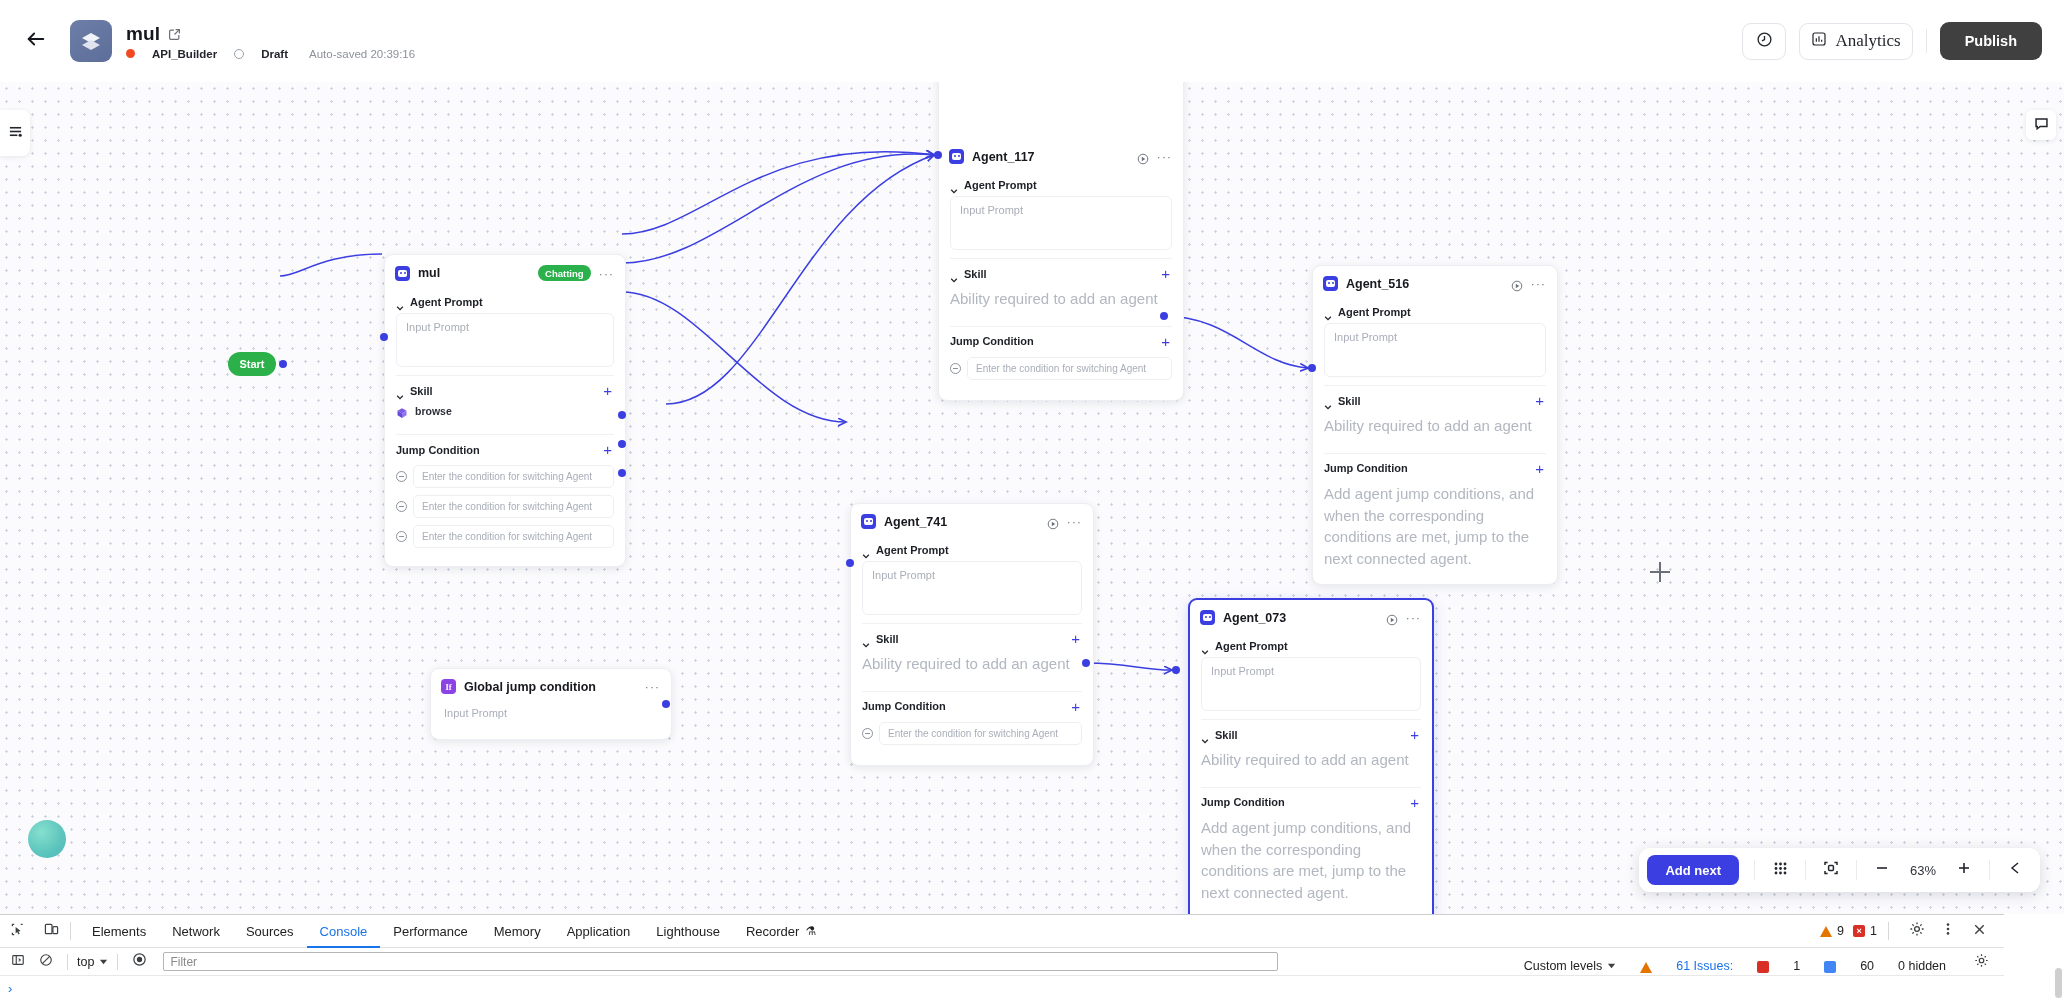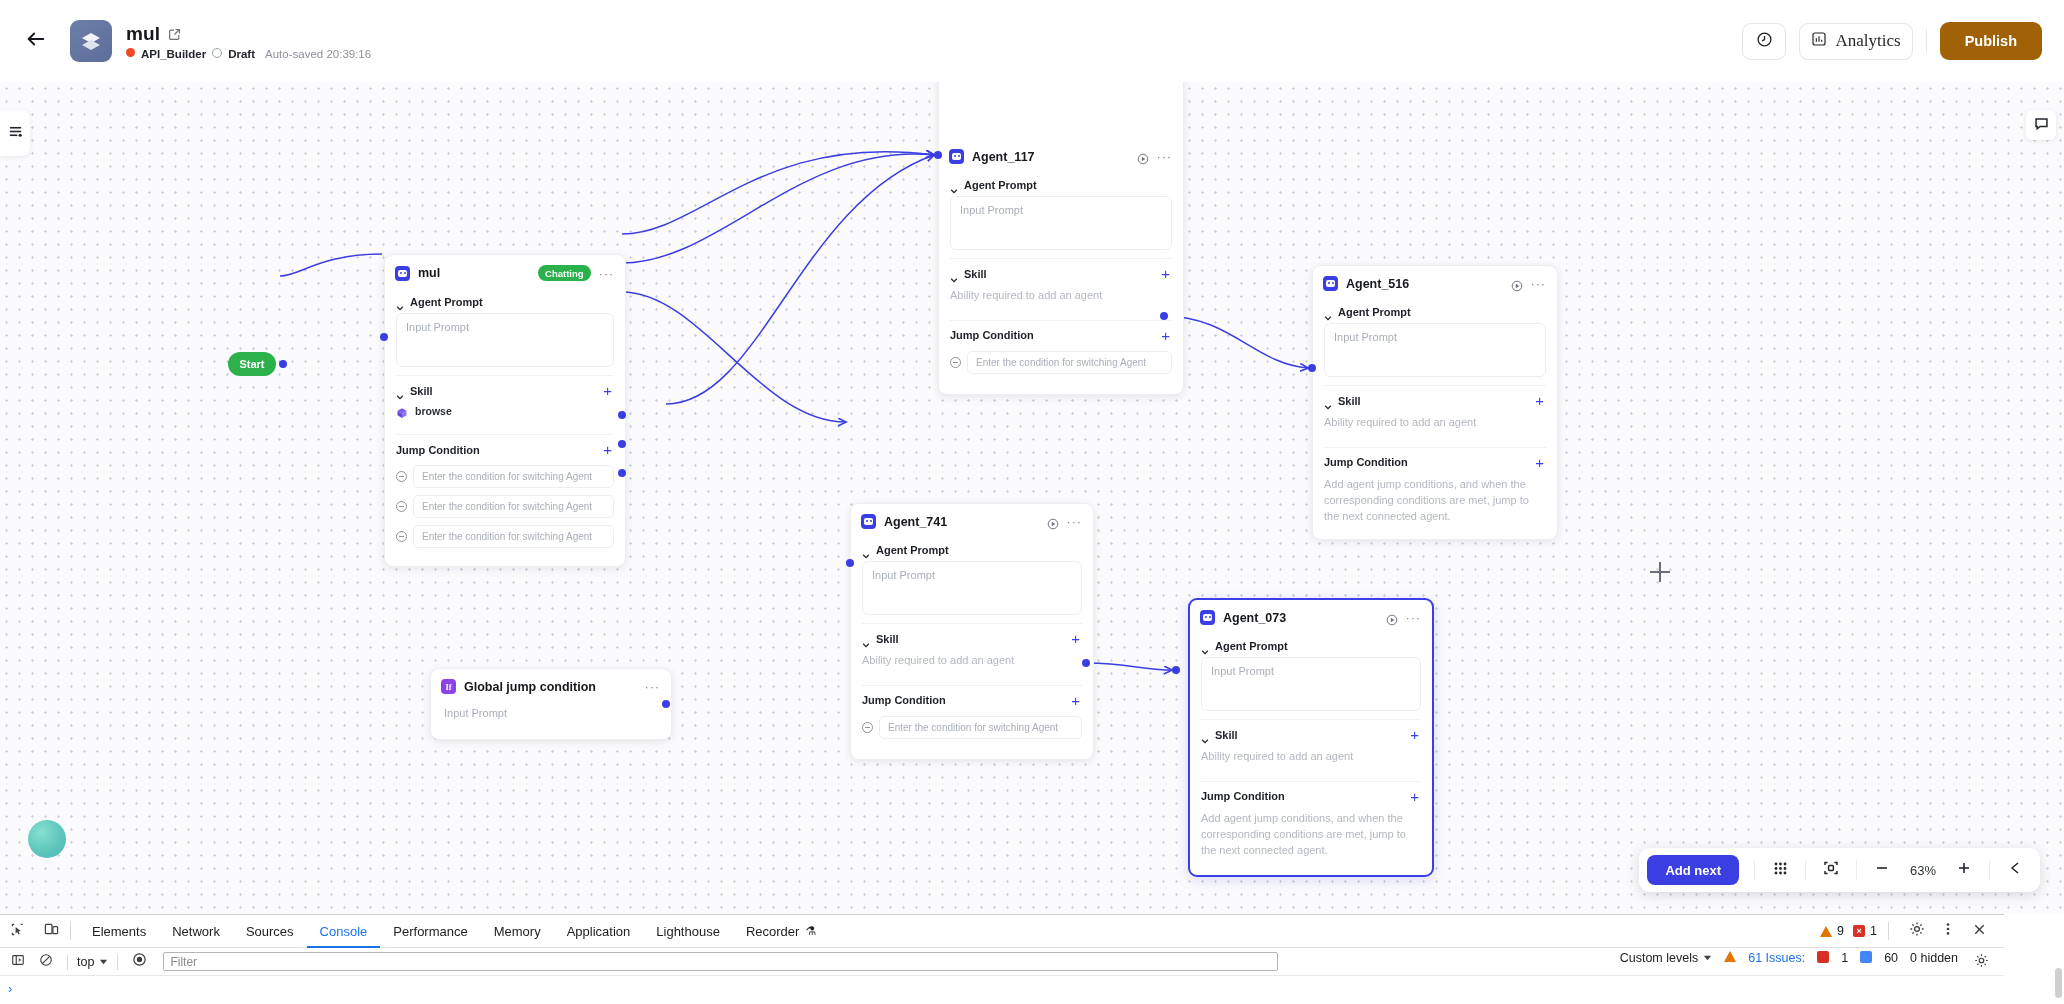--- a/index.html
+++ b/index.html
@@ -27,38 +27,38 @@
   .app-logo {
     width: 42px; height: 42px; border-radius: 9px; margin-left: 12px;
     background: linear-gradient(145deg,#6d7fa8,#5c6e99);
     display: flex; align-items: center; justify-content: center;
     flex: 0 0 auto;
   }
   .title-wrap { margin-left: 14px; display: flex; flex-direction: column; gap: 3px; }
   .title-row { display: flex; align-items: center; gap: 8px; }
   .doc-title { font-size: 19px; font-weight: 700; color: #16181d; letter-spacing: .1px; }
   .edit-icon { width: 13px; height: 13px; opacity: .75; cursor: pointer; }
-  .meta-row { display: flex; align-items: flex-start; gap: 6px; font-size: 11.5px; color: #2c3038; }
+  .meta-row { display: flex; align-items: center; gap: 17px; font-size: 11.5px; color: #2c3038; }
   .meta-dot-red { width: 9px; height: 9px; border-radius: 50%; background: #ef4a23; display:inline-block; }
   .meta-clock { width: 10px; height: 10px; border-radius: 50%; border: 1.4px solid #9aa1ad; display:inline-block; }
   .meta-label { font-weight: 600; color: #23262d; }
   .meta-sub { color: #8c919b; font-weight: 400; margin-left: 4px; }
 
   .header-right {
     margin-left: auto; display: flex; align-items: center; gap: 13px; padding-right: 22px;
   }
   .icon-btn {
     height: 37px; min-width: 44px; border: 1px solid #e3e5ea; border-radius: 9px;
     background: #fff; display: flex; align-items: center; justify-content: center;
     cursor: pointer; padding: 0 11px; gap: 8px;
   }
   .icon-btn .lbl { font-size: 17px; color: #1f2228; font-weight: 500; font-family: Liberation Serif, serif; }
   .divider-v { width: 1px; height: 24px; background: #e6e8ec; }
   .publish-btn {
-    height: 38px; padding: 0 25px; border-radius: 9px; background: #a16207;
+    height: 38px; padding: 0 25px; border-radius: 9px; background: #404040;
     color: #fff; font-size: 14.5px; font-weight: 600; border: none; cursor: pointer;
     display: flex; align-items: center; justify-content: center;
   }
 
   
   .canvas {
     position: absolute; left: 0; top: 82px; width: 2064px; height: 832px;
     background-color: #fbfbfd;
     background-image: radial-gradient(#cfd3e0 1px, transparent 1.1px);
     background-size: 13px 13px;
@@ -148,21 +148,21 @@
   .sec-label { font-size: 11px; font-weight: 700; color: #1d2027; }
   .plus-btn {
     margin-left: auto; color: #3b3ee0; font-size: 15px; line-height: 1;
     cursor: pointer; font-weight: 400; padding: 0 2px;
   }
   .prompt-box {
     border: 1px solid #edeef2; border-radius: 6px; height: 54px;
     padding: 7px 9px; font-size: 11px; color: #a9aeb8; background: #fff;
     cursor: text;
   }
-  .hint-text { font-size: 11px; color: #b2b7c0; padding: 2px 0 8px 0; line-height: 1.45; }
+  .hint-text { font-size: 15px; color: #b2b7c0; padding: 2px 0 8px 0; line-height: 1.45; }
   .divider-h { height: 1px; background: #f0f1f4; margin: 8px 0 0 0; }
 
   .skill-chip { display: flex; align-items: center; gap: 7px; padding: 2px 0 9px 0; }
   .skill-ico { width: 12px; height: 12px; flex: 0 0 auto; }
   .skill-name { font-size: 10.5px; color: #2b2f37; font-weight: 600; }
 
   .cond-row { display: flex; align-items: center; gap: 6px; padding: 3px 0 4px 0; }
   .cond-minus {
     width: 11px; height: 11px; border-radius: 50%; border: 1.3px solid #8d929c;
     position: relative; flex: 0 0 auto; cursor: pointer;
@@ -219,21 +219,21 @@
 
   .dt-filterbar { height: 28px; display: flex; align-items: center; gap: 4px; padding: 0 6px; border-bottom: 1px solid #e8e8e8; }
   .fb-ico { width: 24px; height: 24px; display: flex; align-items: center; justify-content: center; cursor: pointer; }
   .fb-sep { width: 1px; height: 16px; background: #d8d8d8; margin: 0 5px; }
   .fb-select { font-size: 12.5px; color: #222; display: flex; align-items: center; gap: 5px; cursor: pointer; }
   .fb-filter {
     flex: 1; max-width: 1115px; height: 19px; border: 1px solid #b5b5b5; border-radius: 2px;
     background: #fff; font-size: 12px; color: #8a8a8a; padding: 0 6px; display: flex; align-items: center;
     margin-left: 8px; cursor: text;
   }
-  .fb-right { margin-left: auto; display: flex; align-items: flex-start; gap: 12px; font-size: 12.5px; color: #222; padding-right: 6px; }
+  .fb-right { margin-left: auto; display: flex; align-items: flex-end; gap: 24px; font-size: 12.5px; color: #222; padding-right: 6px; }
   .issues-link { color: #1a73e8; cursor: pointer; }
   .chip-red { width: 12px; height: 12px; background: #d93025; border-radius: 2px; }
   .chip-blue { width: 12px; height: 12px; background: #4285f4; border-radius: 2px; }
 
   .dt-console { height: 28px; display: flex; align-items: flex-start; padding: 5px 8px; }
   .prompt-caret { color: #1a73e8; font-size: 13px; }
 
   .watermark {
     position: absolute; left: 1745px; top: 948px; z-index: 70;
     font-size: 25px; color: rgba(60,60,60,.38); white-space: nowrap;

